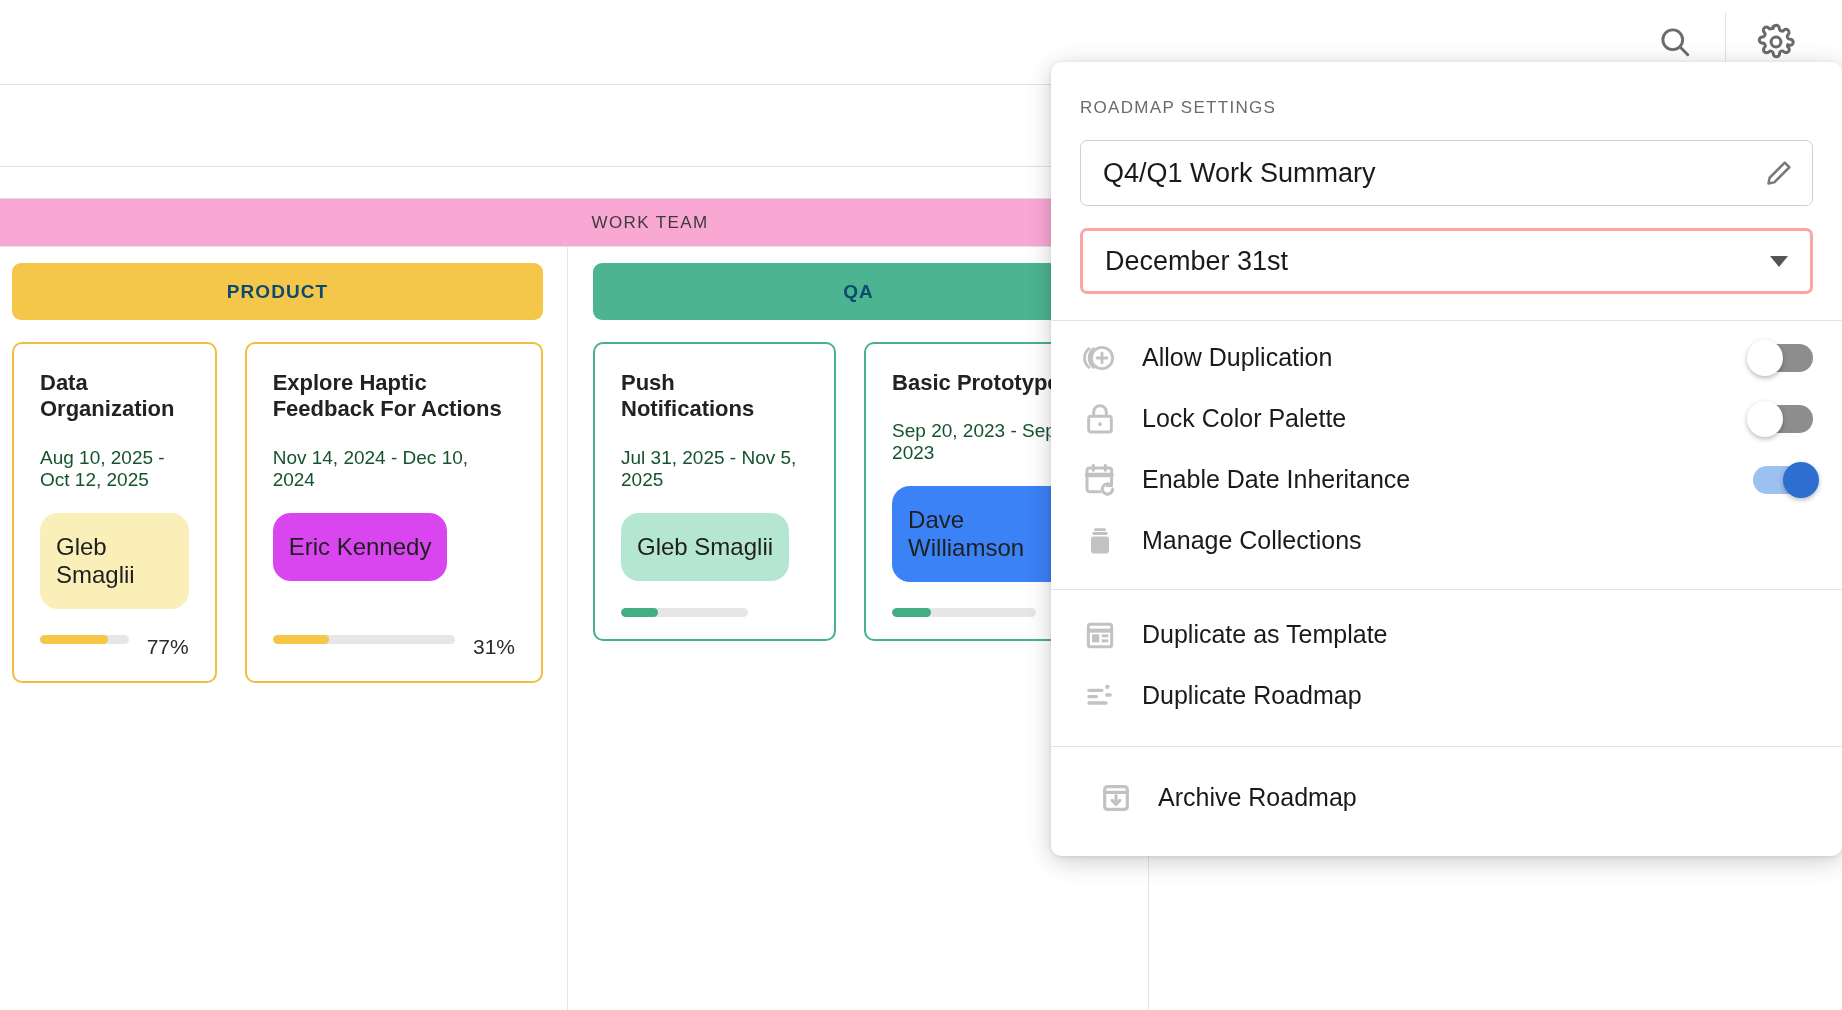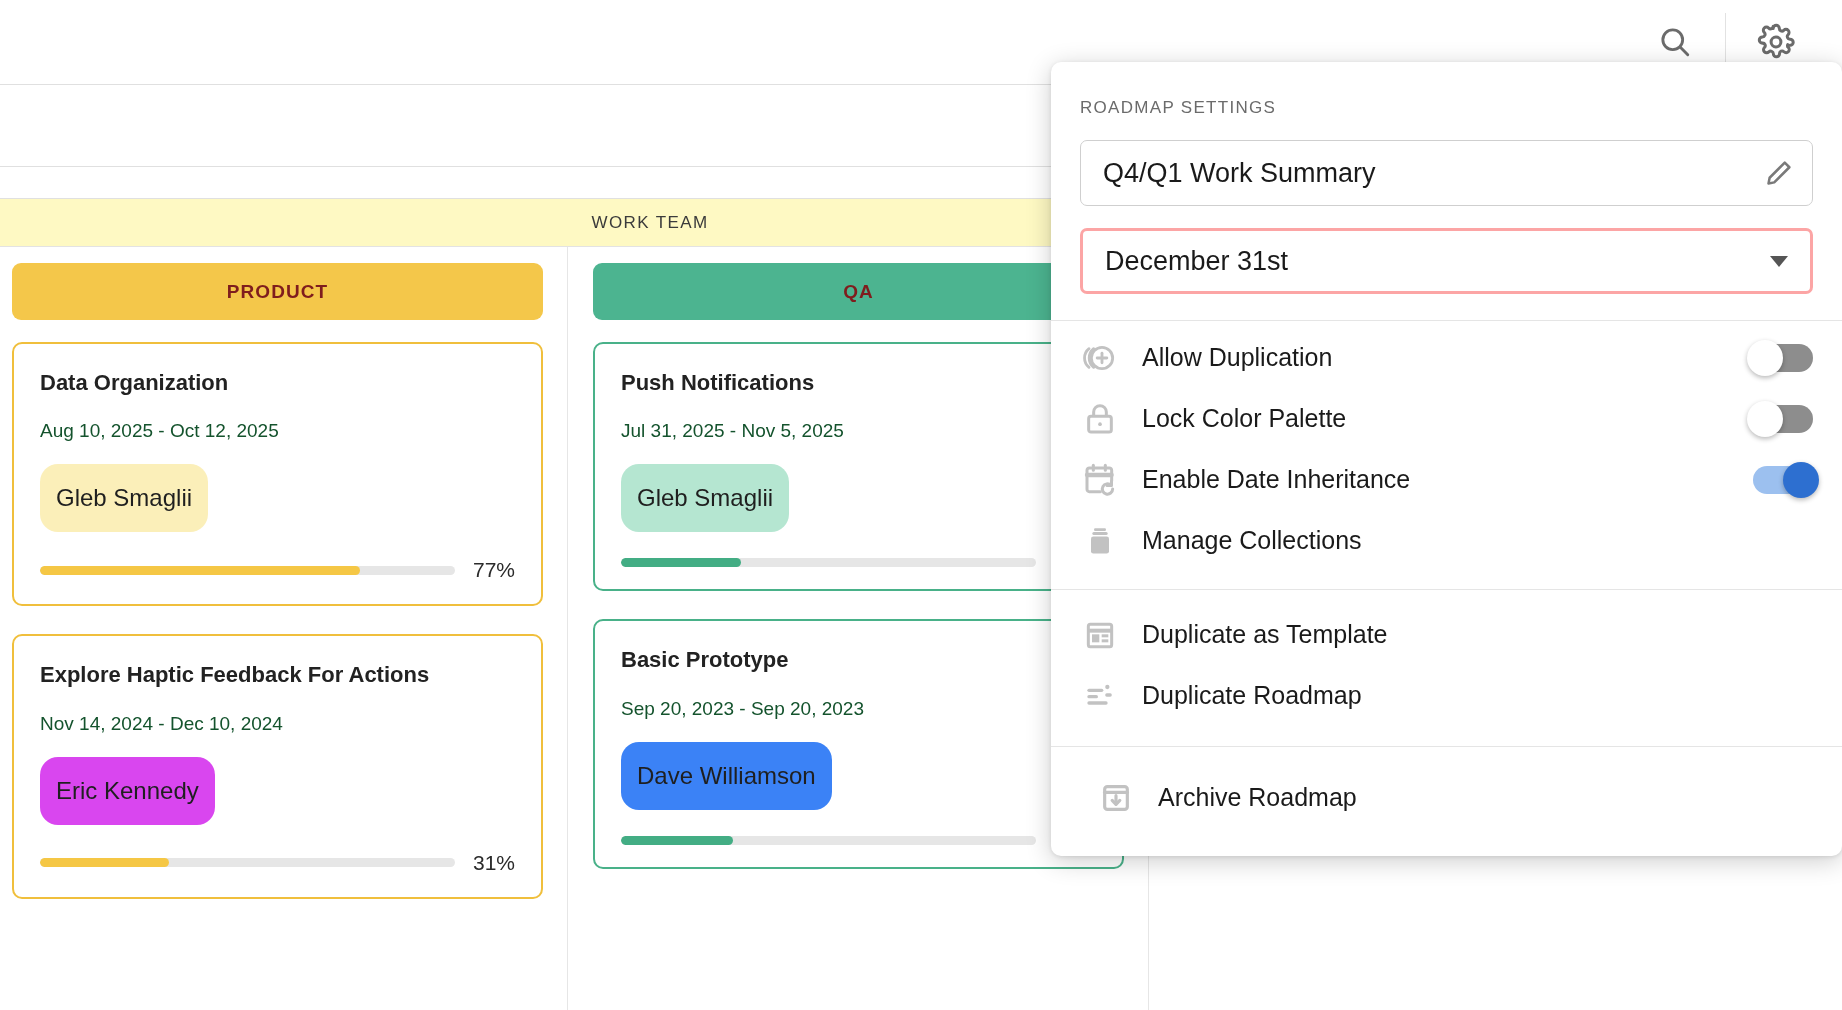--- a/index.html
+++ b/index.html
@@ -30,58 +30,58 @@
     position:absolute; left:0; top:85px; width:1842px; height:82px;
     background:#fff; border-bottom:1px solid #e0e0e0;
   }
   .row3 {
     position:absolute; left:0; top:167px; width:1842px; height:32px;
     background:#fff; border-bottom:1px solid #e0e0e0;
   }
   
   .group-banner {
     position:absolute; left:0; top:199px; width:1842px; height:48px;
-    background:#fef9c3; border-bottom:1px solid #e3e3e3;
+    background:#f9a8d4; border-bottom:1px solid #e3e3e3;
     display:flex; align-items:center; justify-content:flex-start;
   }
   .group-banner-label {
     font-size:17px; letter-spacing:1.4px; color:#3b3b3b; font-weight:400;
     width:1300px; text-align:center;
   }
 
   
   .board {
     position:absolute; left:0; top:247px; width:1842px; height:763px;
     display:flex; gap:26px; padding:0;
   }
   .column { width:555px; flex:0 0 555px; position:relative; }
   .column.clip { overflow:hidden; }
 
   .col-head {
     margin:16px 12px 0 12px; height:57px; border-radius:9px;
     display:flex; align-items:center; justify-content:center;
-    font-size:19px; font-weight:bold; letter-spacing:1.1px; color:#7f1d1d;
+    font-size:19px; font-weight:bold; letter-spacing:1.1px; color:#0c4a6e;
   }
   .col-divider {
     position:absolute; top:0; bottom:0; width:1px; background:#e6e6e6;
   }
 
-  .cards { margin:22px 12px 0 12px; display:flex; flex-direction:column; gap:28px; }
+  .cards { margin:22px 12px 0 12px; display:flex; flex-direction:row; gap:28px; }
   .card {
     background:#fff; border-radius:10px; border:2px solid #ddd;
     padding:26px 26px 22px 26px; min-height:243px;
     display:flex; flex-direction:column;
   }
   .card-title { font-size:22px; font-weight:bold; color:#222; line-height:1.2; }
   .card-dates { font-size:19px; color:#14532d; margin-top:24px; }
   .assignee {
     margin-top:22px; align-self:flex-start;
     padding:20px 16px; border-radius:18px; font-size:24px; color:#1f1f1f;
   }
-  .progress-row { margin-top:auto; display:flex; align-items:center; gap:8px; padding-top:26px; }
+  .progress-row { margin-top:auto; display:flex; gap:8px; padding-top:26px; }
   .progress-track { flex:1; height:9px; background:#e6e6e6; border-radius:5px; overflow:hidden; }
   .progress-fill { height:100%; border-radius:5px; }
   .progress-label { font-size:21px; color:#2b2b2b; min-width:52px; text-align:right; }
 
   
   .popover {
     position:absolute; left:1051px; top:62px; width:791px; height:794px;
     background:#fff; border-radius:10px;
     box-shadow: 0 5px 26px rgba(0,0,0,0.20), 0 1px 4px rgba(0,0,0,0.10);
     z-index:40; overflow:hidden;

